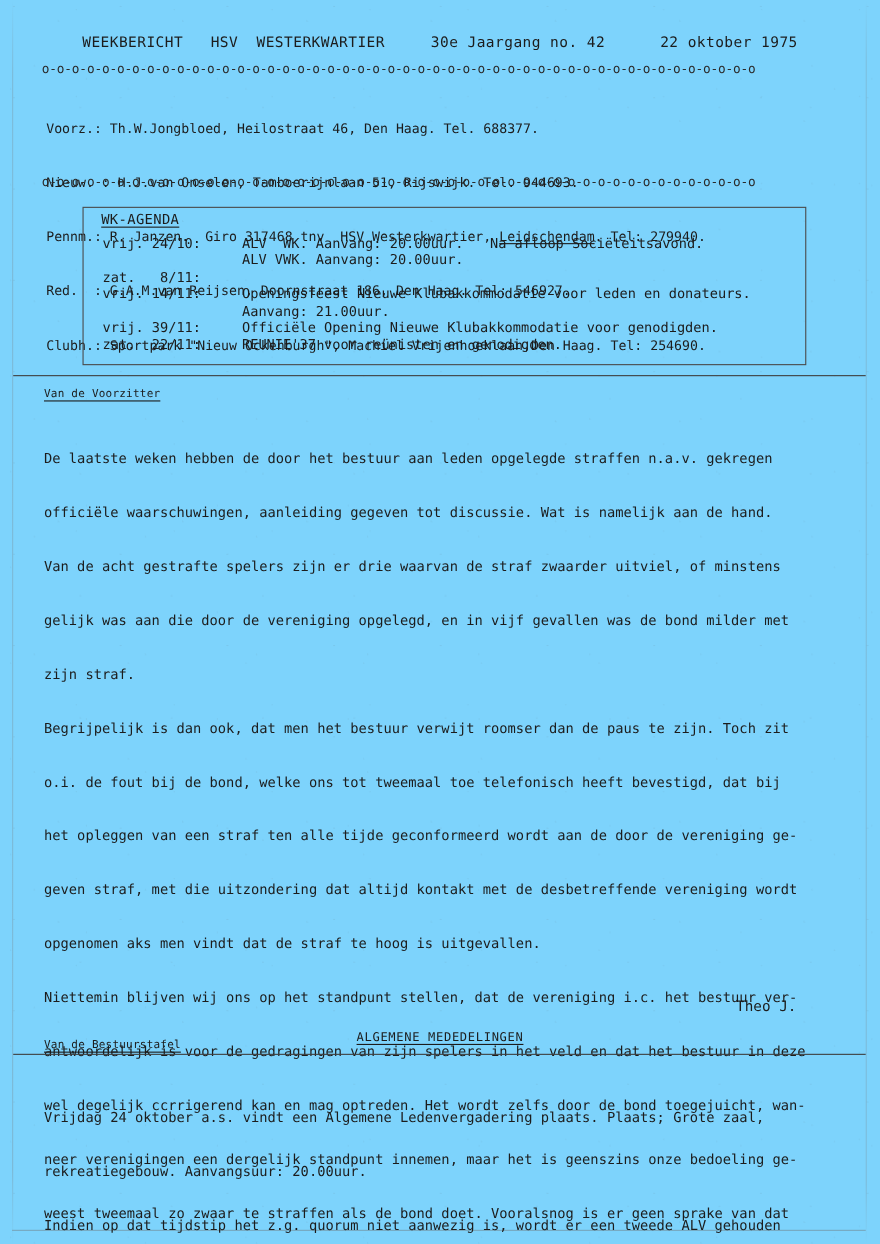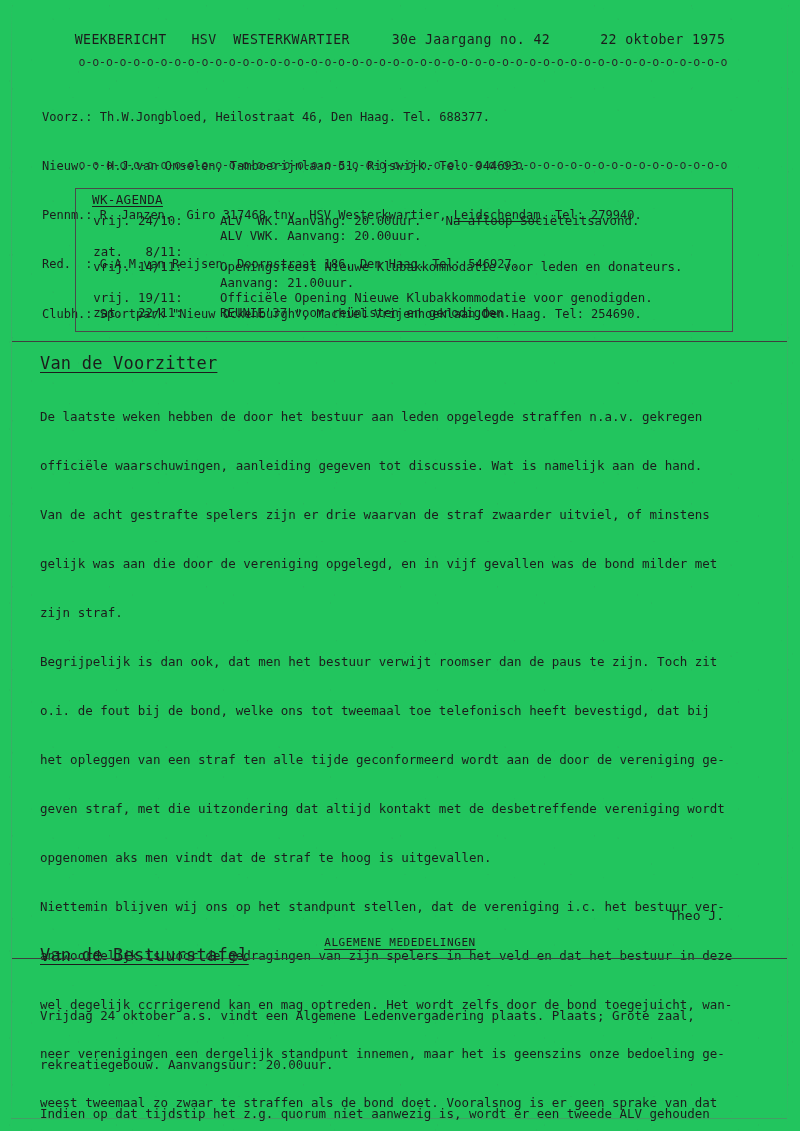--- a/index.html
+++ b/index.html
@@ -6,21 +6,21 @@
   html, body {
     margin: 0;
     padding: 0;
     background: #ffffff;
   }
   .page {
     position: relative;
     width: 800px;
     height: 1131px;
     margin: 0;
-    background: #22c55e;
+    background: #7dd3fc;
     font-family: "DejaVu Sans Mono", "Liberation Mono", monospace;
     color: #1c1c1c;
     overflow: hidden;
   }
   
   .scan-edge-left {
     position: absolute;
     left: 11px; top: 0; width: 1px; height: 1131px;
     background: linear-gradient(to bottom, rgba(120,120,120,0) 0%, rgba(120,120,120,0.28) 6%, rgba(120,120,120,0.30) 94%, rgba(120,120,120,0) 100%);
   }
@@ -53,21 +53,20 @@
   }
   .rule-dots {
     position: absolute;
     left: 38px;
     width: 730px;
     font-size: 11.6px;
     letter-spacing: -0.15px;
     white-space: nowrap;
     overflow: hidden;
     color: #2a2a2a;
-    text-align: center;
   }
   .rule-dots.top { top: 55px; }
   .rule-dots.bottom { top: 158px; }
 
   
   .addr {
     position: absolute;
     left: 42px;
     top: 76px;
     width: 730px;
@@ -121,21 +120,21 @@
     left: 12px;
     width: 775px;
     height: 1px;
     background: #3f3f3f;
   }
 
   
   .sec-head {
     position: absolute;
     left: 40px;
-    font-size: 17px;
+    font-size: 10px;
     text-decoration: underline;
     text-underline-offset: 3px;
     letter-spacing: 0.2px;
   }
   .center-head {
     position: absolute;
     left: 0; width: 800px;
     text-align: center;
     font-size: 11px;
     letter-spacing: 0.6px;
@@ -218,21 +217,21 @@
       </div>
       <div class="ag-row">
         <span class="ag-date">vrij. 14/11:</span>
         <span class="ag-desc">Openingsfeest Nieuwe Klubakkommodatie voor leden en donateurs.</span>
       </div>
       <div class="ag-row">
         <span class="ag-date"></span>
         <span class="ag-desc">Aanvang: 21.00uur.</span>
       </div>
       <div class="ag-row">
-        <span class="ag-date">vrij. 19/11:</span>
+        <span class="ag-date">vrij. 39/11:</span>
         <span class="ag-desc">Officiële Opening Nieuwe Klubakkommodatie voor genodigden.</span>
       </div>
       <div class="ag-row">
         <span class="ag-date">zat.  22/11:</span>
         <span class="ag-desc">REUNIE'37 voor reünisten en genodigden.</span>
       </div>
     </div>
 
     <div class="hr-full" style="top:341px;"></div>
 

